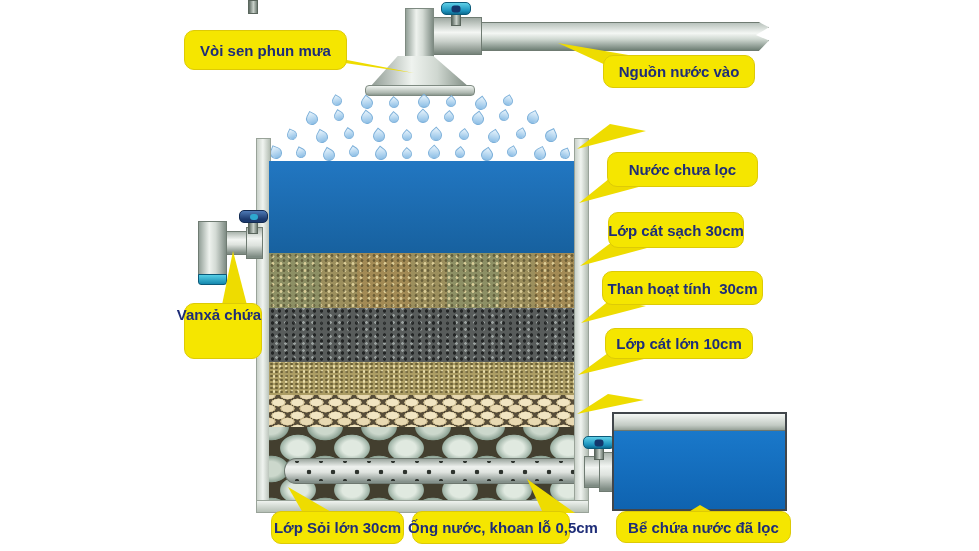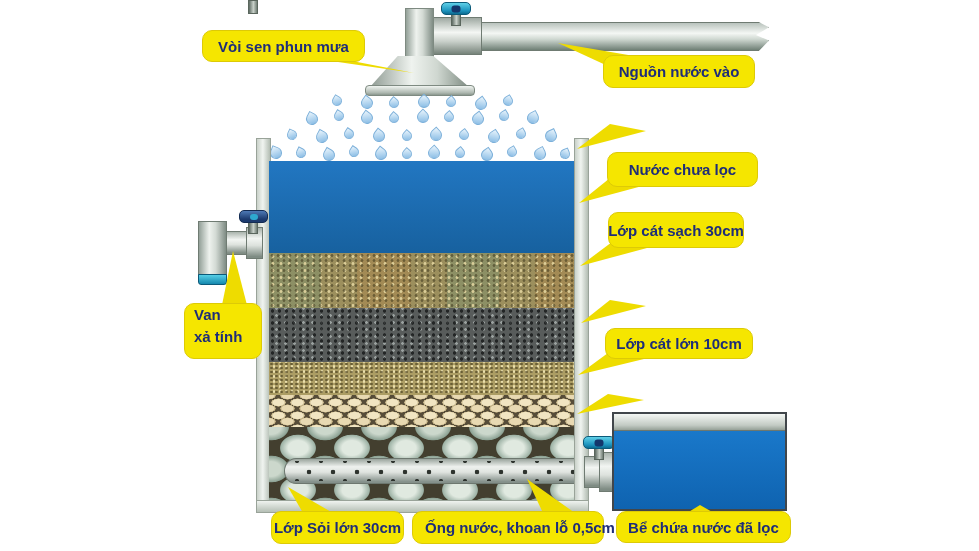--- a/index.html
+++ b/index.html
@@ -85,21 +85,21 @@
       background:linear-gradient(135deg,#e3f1fb 5%,#aed2ee 55%,#7fb6e2 100%);
       border:1px solid #7cb0da;}
 
   
   .pointers{position:absolute;left:0;top:0;z-index:2;pointer-events:none;}
 
   
   .lbl{position:absolute;z-index:3;background:#f5e600;border:1px solid #ddca06;border-radius:10px;
       color:#1e2d78;font-weight:bold;font-size:15px;display:flex;align-items:center;
       justify-content:center;white-space:pre;box-sizing:border-box;}
-  .lbl.two-line{flex-direction:column;align-items:flex-start;justify-content:flex-start;
+  .lbl.two-line{flex-direction:row;align-items:flex-start;justify-content:flex-end;
       padding-left:9px;line-height:1.45;}
 </style>
 </head>
 <body>
 
 <div class="stage">
 
   <div class="abs h-pipe"></div>
   <div class="abs coupling-top silver-v"></div>
   <div class="abs v-pipe silver-h"></div>
@@ -188,26 +188,27 @@
       <polygon points="581,323 610,300 646,306"></polygon>
       <polygon points="578,375 608,353 644,359"></polygon>
       <polygon points="577,414 608,394 644,400"></polygon>
       <polygon points="233,251 222,305 247,305"></polygon>
       <polygon points="288,487 303,513 333,513"></polygon>
       <polygon points="527,479 543,513 575,513"></polygon>
       <polygon points="700,505 687,513 714,513"></polygon>
     </g>
   </svg>
 
-  <div class="lbl" style="left:202px;top:30px;width:163px;height:32px;">Vòi sen phun mưa</div>
+  <div class="lbl" style="left:184px;top:30px;width:163px;height:40px;">Vòi sen phun mưa</div>
   <div class="lbl" style="left:603px;top:55px;width:152px;height:33px;">Nguồn nước vào</div>
   <div class="lbl" style="left:607px;top:152px;width:151px;height:35px;">Nước chưa lọc</div>
   <div class="lbl" style="left:608px;top:212px;width:136px;height:36px;">Lớp cát sạch 30cm</div>
+  <div class="lbl" style="left:602px;top:271px;width:161px;height:34px;">Than hoạt tính  30cm</div>
   <div class="lbl" style="left:605px;top:328px;width:148px;height:31px;">Lớp cát lớn 10cm</div>
   <div class="lbl two-line" style="left:184px;top:303px;width:78px;height:56px;">
     <span>Van</span>
-    <span>xả tính</span>
+    <span>xả chứa</span>
   </div>
   <div class="lbl" style="left:271px;top:511px;width:133px;height:33px;">Lớp Sỏi lớn 30cm</div>
-  <div class="lbl" style="left:412px;top:511px;width:192px;height:33px;padding-left:24px;">Ống nước, khoan lỗ 0,5cm</div>
+  <div class="lbl" style="left:412px;top:511px;width:158px;height:33px;padding-left:24px;">Ống nước, khoan lỗ 0,5cm</div>
   <div class="lbl" style="left:616px;top:511px;width:175px;height:32px;">Bể chứa nước đã lọc</div>
 
 </div>
 
 </body></html>

